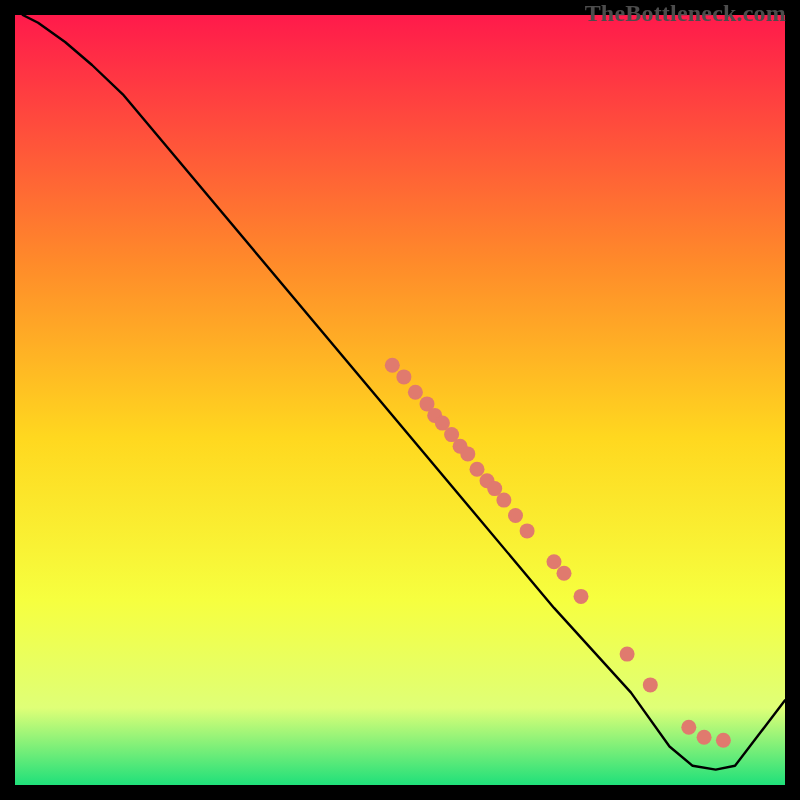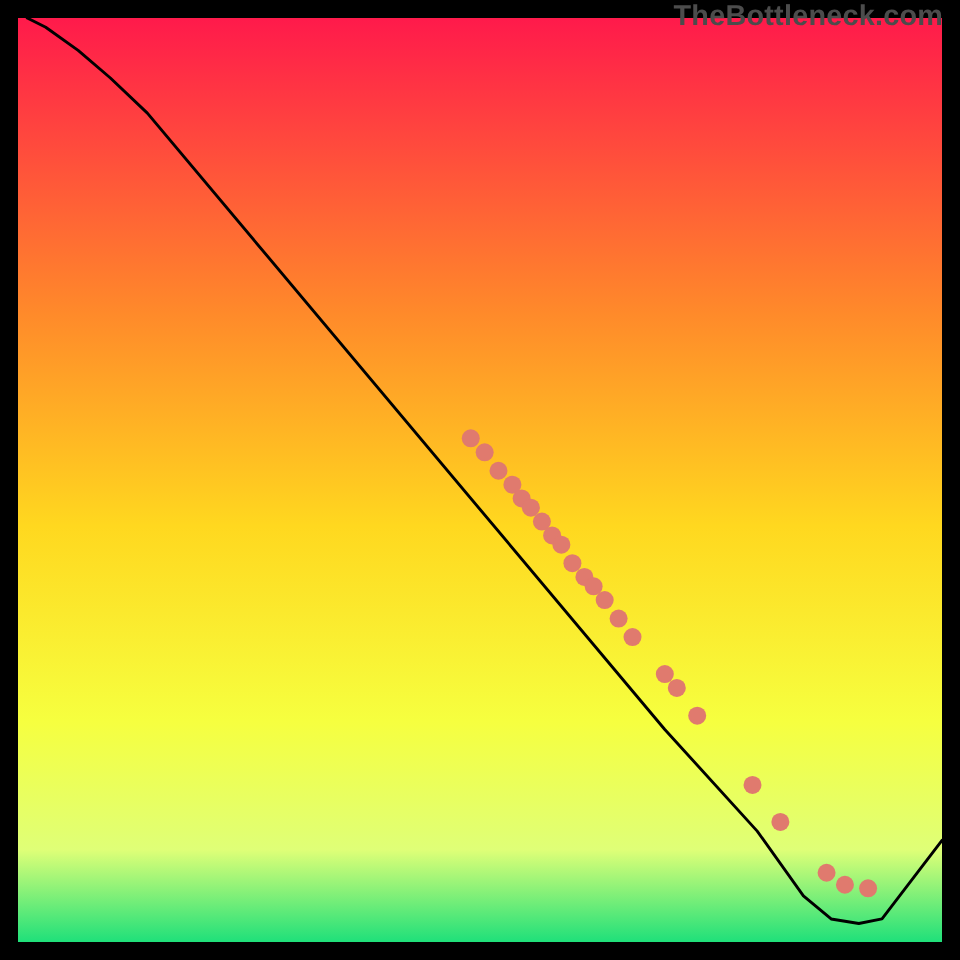--- a/index.html
+++ b/index.html
@@ -8,20 +8,21 @@
     width: 800px;
     height: 800px;
     background: #000;
     font-family: Arial, Helvetica, sans-serif;
     overflow: hidden;
   }
   .stage {
     position: relative;
     width: 800px;
     height: 748px;
+    font-family: Liberation Serif, serif;
   }
   .plot {
     position: absolute;
     left: 15px;
     top: 15px;
     width: 770px;
     height: 770px;
     box-sizing: border-box;
   }
   .watermark {

